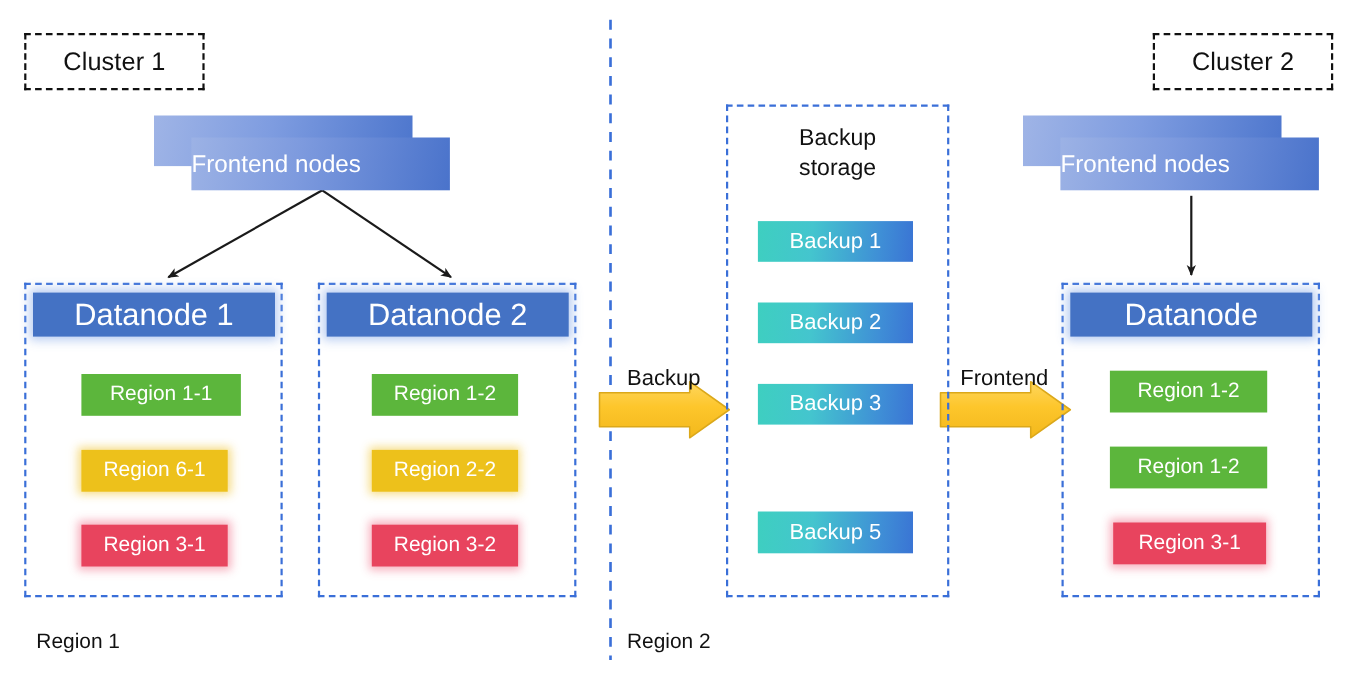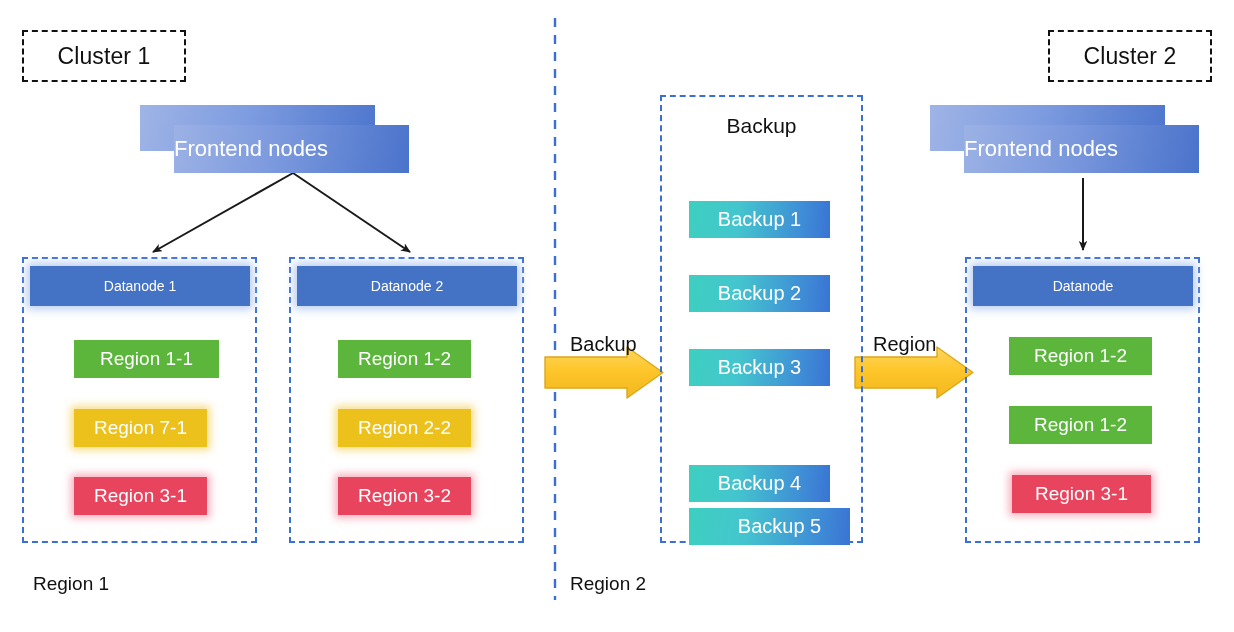--- a/index.html
+++ b/index.html
@@ -69,21 +69,21 @@
   }
 
   
   .datanode-bar {
     position: absolute;
     background: #4472c4;
     display: flex;
     align-items: center;
     justify-content: center;
     color: #ffffff;
-    font-size: 14px;
+    font-size: 28px;
     box-shadow: 0 0 9px 3px rgba(170, 195, 240, .85);
     white-space: nowrap;
   }
 
   
   .region {
     position: absolute;
     display: flex;
     align-items: center;
     justify-content: center;
@@ -203,21 +203,21 @@
     </div>
 
     <div class="dashed-box" style="left:22px; top:257px; width:235px; height:286px;"></div>
     <div class="datanode-bar" style="left:30px; top:266px; width:220px; height:40px;">
       <span>Datanode 1</span>
     </div>
     <div class="region green" style="left:74px; top:340px; width:145px; height:38px;">
       <span>Region 1-1</span>
     </div>
     <div class="region gold" style="left:74px; top:409px; width:133px; height:38px;">
-      <span>Region 7-1</span>
+      <span>Region 6-1</span>
     </div>
     <div class="region red" style="left:74px; top:477px; width:133px; height:38px;">
       <span>Region 3-1</span>
     </div>
 
     <div class="dashed-box" style="left:289px; top:257px; width:235px; height:286px;"></div>
     <div class="datanode-bar" style="left:297px; top:266px; width:220px; height:40px;">
       <span>Datanode 2</span>
     </div>
     <div class="region green" style="left:338px; top:340px; width:133px; height:38px;">
@@ -226,34 +226,35 @@
     <div class="region gold" style="left:338px; top:409px; width:133px; height:38px;">
       <span>Region 2-2</span>
     </div>
     <div class="region red" style="left:338px; top:477px; width:133px; height:38px;">
       <span>Region 3-2</span>
     </div>
 
     <div class="dashed-box" style="left:660px; top:95px; width:203px; height:448px;"></div>
     <div class="storage-title" style="left:660px; top:112px; width:203px;">
       <div>Backup</div>
+      <div>storage</div>
     </div>
     <div class="backup-chip" style="left:689px; top:201px; width:141px; height:37px;">
       <span>Backup 1</span>
     </div>
     <div class="backup-chip" style="left:689px; top:275px; width:141px; height:37px;">
       <span>Backup 2</span>
     </div>
     <div class="backup-chip" style="left:689px; top:349px; width:141px; height:37px;">
       <span>Backup 3</span>
     </div>
     <div class="backup-chip" style="left:689px; top:420px; width:141px; height:37px;margin-top:45px;">
       <span>Backup 4</span>
     </div>
-    <div class="backup-chip" style="left:689px; top:508px; width:141px; height:37px;padding-left:20px;">
+    <div class="backup-chip" style="left:689px; top:466px; width:141px; height:37px;">
       <span>Backup 5</span>
     </div>
 
     <div class="dashed-box" style="left:965px; top:257px; width:235px; height:286px;"></div>
     <div class="datanode-bar" style="left:973px; top:266px; width:220px; height:40px;">
       <span>Datanode</span>
     </div>
     <div class="region green" style="left:1009px; top:337px; width:143px; height:38px;">
       <span>Region 1-2</span>
     </div>
@@ -261,21 +262,21 @@
       <span>Region 1-2</span>
     </div>
     <div class="region red" style="left:1012px; top:475px; width:139px; height:38px;">
       <span>Region 3-1</span>
     </div>
 
     <div class="flow-label" style="left:570px; top:333px;">
       <span>Backup</span>
     </div>
     <div class="flow-label" style="left:873px; top:333px;">
-      <span>Region</span>
+      <span>Frontend</span>
     </div>
 
     <div class="plain-label" style="left:33px; top:573px;">
       <span>Region 1</span>
     </div>
     <div class="plain-label" style="left:570px; top:573px;">
       <span>Region 2</span>
     </div>
 
   </div>

